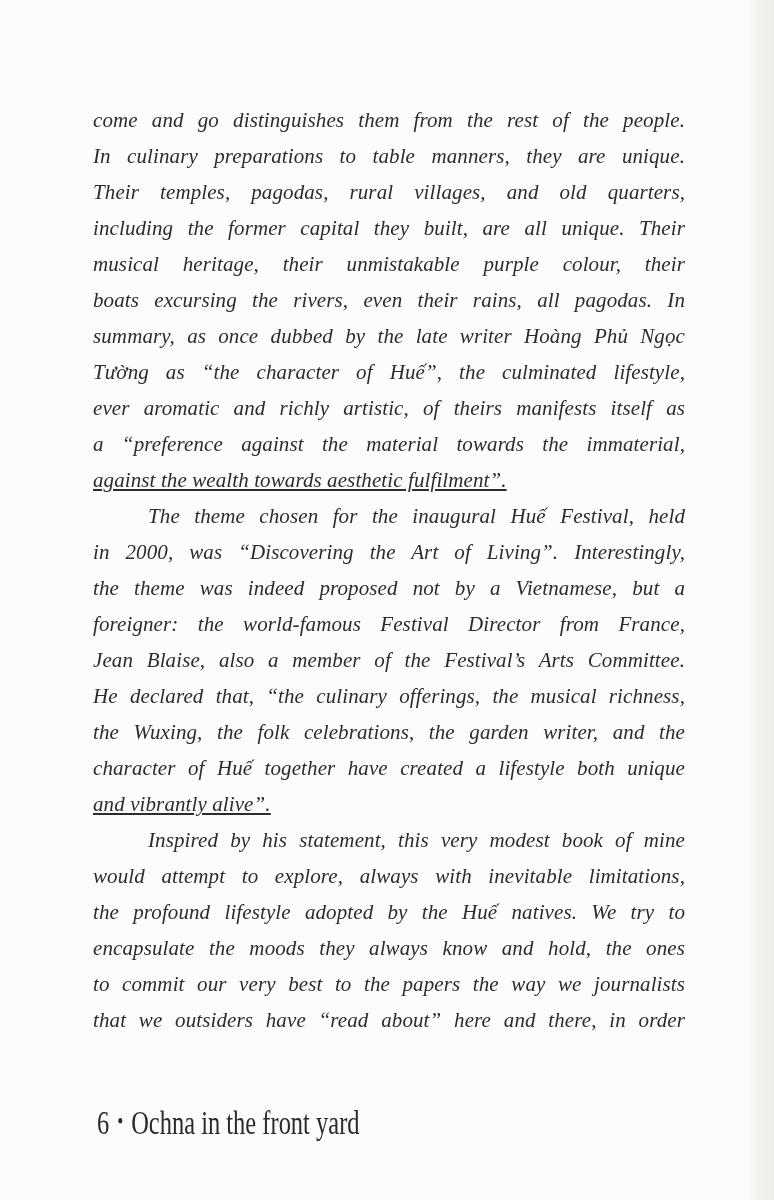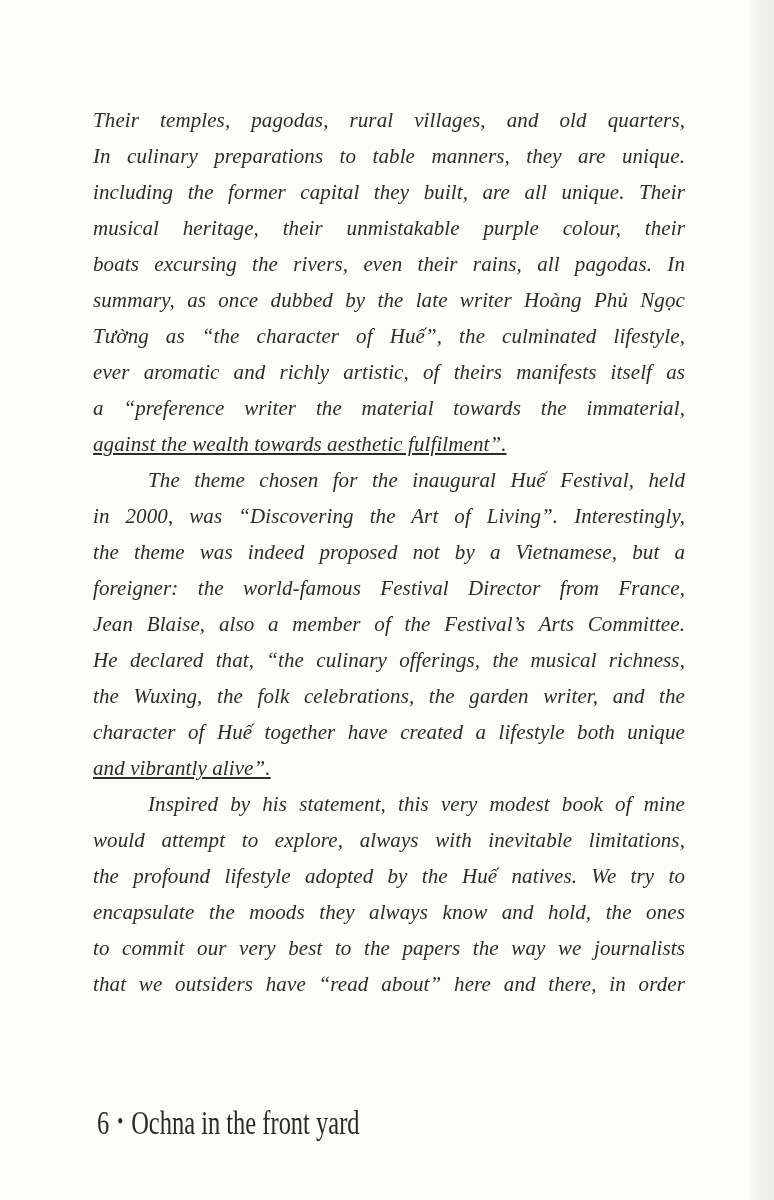--- a/index.html
+++ b/index.html
@@ -82,29 +82,30 @@
   }
 </style>
 </head>
 <body>
 
 <div class="page">
 
   <div class="text-block">
 
   <div class="para">
+        <div class="line">come and go distinguishes them from the rest of the people.</div>
+        <div class="line">In culinary preparations to table manners, they are unique.</div>
         <div class="line">Their temples, pagodas, rural villages, and old quarters,</div>
-        <div class="line">In culinary preparations to table manners, they are unique.</div>
         <div class="line">including the former capital they built, are all unique. Their</div>
         <div class="line">musical heritage, their unmistakable purple colour, their</div>
         <div class="line">boats excursing the rivers, even their rains, all pagodas. In</div>
         <div class="line">summary, as once dubbed by the late writer Hoàng Phủ Ngọc</div>
         <div class="line">Tường as “the character of Huế”, the culminated lifestyle,</div>
         <div class="line">ever aromatic and richly artistic, of theirs manifests itself as</div>
-        <div class="line">a “preference writer the material towards the immaterial,</div>
+        <div class="line">a “preference against the material towards the immaterial,</div>
         <div class="line flush">against the wealth towards aesthetic fulfilment”.</div>
       </div>
       <div class="para">
         <div class="line indent">The theme chosen for the inaugural Huế Festival, held</div>
         <div class="line">in 2000, was “Discovering the Art of Living”. Interestingly,</div>
         <div class="line">the theme was indeed proposed not by a Vietnamese, but a</div>
         <div class="line">foreigner: the world-famous Festival Director from France,</div>
         <div class="line">Jean Blaise, also a member of the Festival’s Arts Committee.</div>
         <div class="line">He declared that, “the culinary offerings, the musical richness,</div>
         <div class="line">the Wuxing, the folk celebrations, the garden writer, and the</div>

